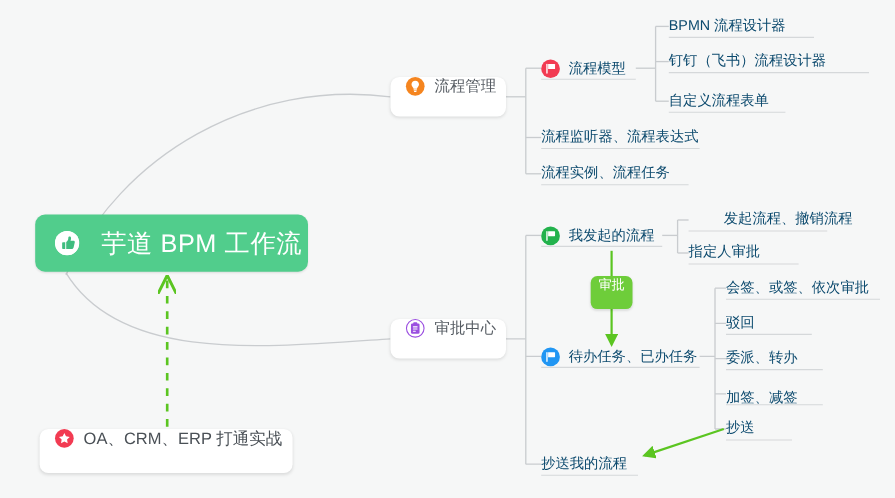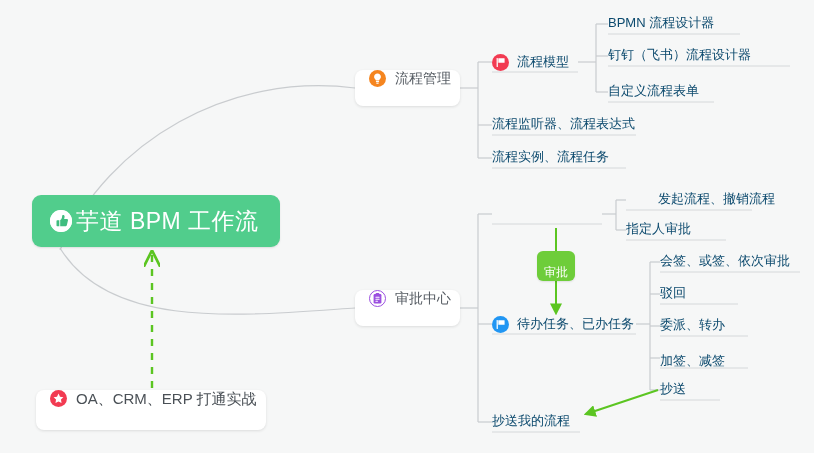--- a/index.html
+++ b/index.html
@@ -34,21 +34,21 @@
     box-shadow: 0 1px 2px rgba(0,0,0,.10);
     display: flex;
     align-items: center;
     padding-left: 18px;
     box-sizing: border-box;
   }
   .root-label {
     color: #ffffff;
     font-size: 23px;
     letter-spacing: .5px;
-    margin-left: 4px;
+    margin-left: 20px;
     white-space: nowrap;
   }
   
   .card {
     position: absolute;
     background: #ffffff;
     border-radius: 8px;
     box-shadow: 0 1px 3px rgba(0,0,0,.11);
     display: flex;
     align-items: flex-start;
@@ -94,21 +94,21 @@
   .icon-circle svg { display: block; }
 
   
   .badge {
     position: absolute;
     background: #6ecd3a;
     border-radius: 6px;
     color: #fff;
     font-size: 12px;
     display: flex;
-    align-items: flex-end;
+    align-items: flex-start;
     justify-content: center;
     box-shadow: 0 1px 2px rgba(0,0,0,.10);
   }
   #badge-shenpi { left: 537px; top: 251px; width: 38px; height: 30px; }
 </style>
 </head>
 <body>
 
 <div id="canvas">
 
@@ -238,20 +238,29 @@
   <div class="leaf with-icon" style="left:492px; top:53px;">
     <span class="icon-circle" style="background:#f23b52;">
       <svg width="17" height="17" viewBox="0 0 17 17">
         <rect x="4.6" y="4.0" width="1.25" height="9.0" rx="0.6" fill="#ffffff"></rect>
         <path d="M6.3 4.2 h5.8 a0.5 0.5 0 0 1 0.5 0.5 v3.5 a0.5 0.5 0 0 1 -0.5 0.5 h-5.8 z" fill="#ffffff"></path>
       </svg>
     </span>
     <span class="leaf-label">流程模型</span>
   </div>
 
+  <div class="leaf with-icon" style="left:492px; top:205px;">
+    <span class="icon-circle" style="background:#22b24c;">
+      <svg width="17" height="17" viewBox="0 0 17 17">
+        <rect x="4.6" y="4.0" width="1.25" height="9.0" rx="0.6" fill="#ffffff"></rect>
+        <path d="M6.3 4.2 h5.8 a0.5 0.5 0 0 1 0.5 0.5 v3.5 a0.5 0.5 0 0 1 -0.5 0.5 h-5.8 z" fill="#ffffff"></path>
+      </svg>
+    </span>
+    <span class="leaf-label">我发起的流程</span>
+  </div>
 
   <div class="leaf with-icon" style="left:492px; top:315px;">
     <span class="icon-circle" style="background:#2196f3;">
       <svg width="17" height="17" viewBox="0 0 17 17">
         <rect x="4.6" y="4.0" width="1.25" height="9.0" rx="0.6" fill="#ffffff"></rect>
         <path d="M6.3 4.2 h5.8 a0.5 0.5 0 0 1 0.5 0.5 v3.5 a0.5 0.5 0 0 1 -0.5 0.5 h-5.8 z" fill="#ffffff"></path>
       </svg>
     </span>
     <span class="leaf-label">待办任务、已办任务</span>
   </div>

